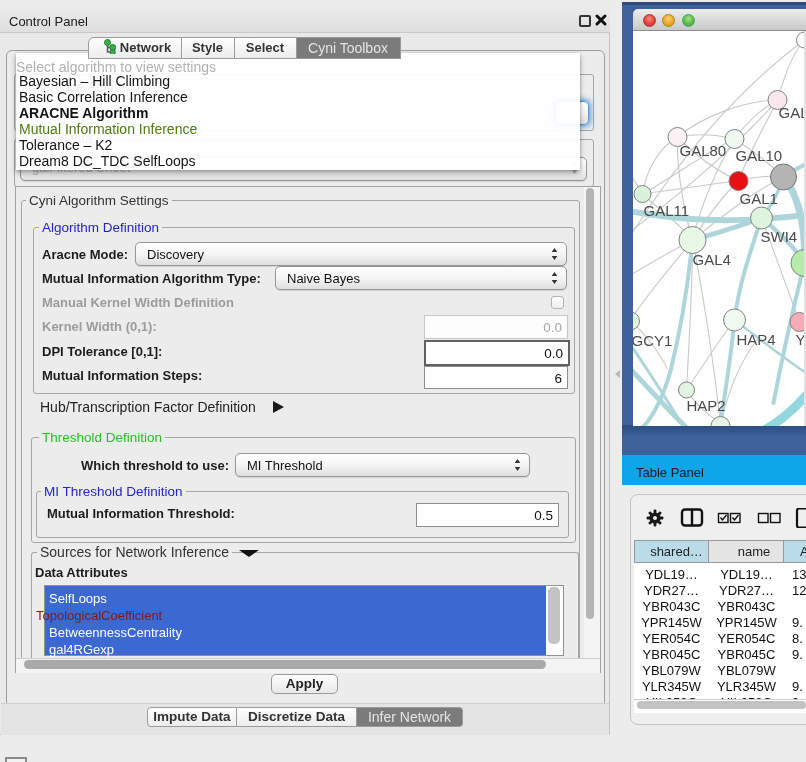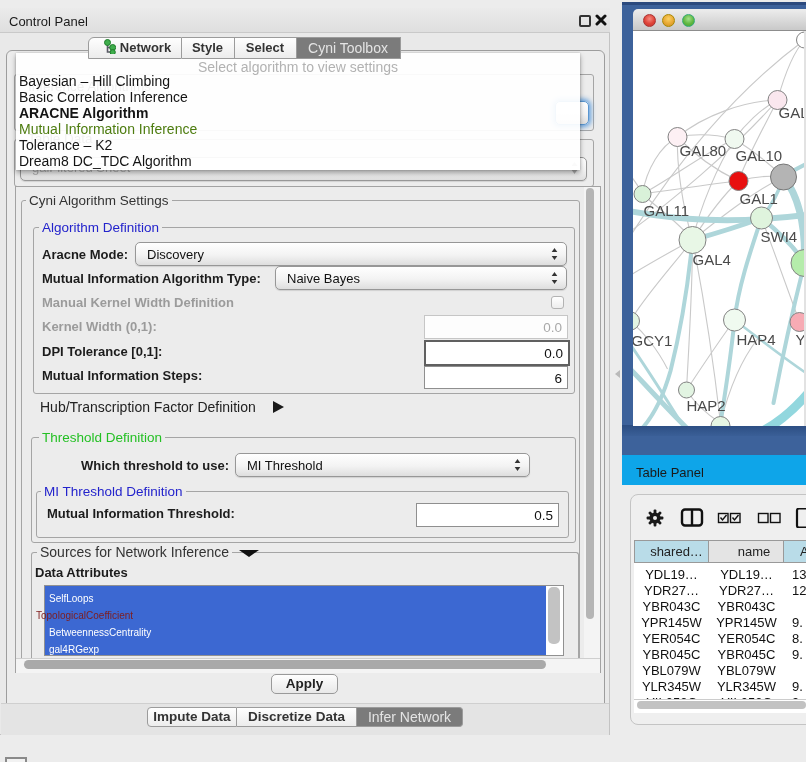--- a/index.html
+++ b/index.html
@@ -1,21 +1,21 @@
 <!DOCTYPE html>
 <html><head><meta charset="utf-8">
 <style>
 html,body{margin:0;padding:0}
 body{width:806px;height:762px;position:relative;overflow:hidden;background:#ececec;
  font-family:"Liberation Sans",sans-serif;-webkit-font-smoothing:antialiased}
 .a{position:absolute}
 .grp{position:absolute;border:1px solid #a5a5a5;border-radius:3px}
 .gl{position:absolute;font-size:13.5px;color:#333;background:#ececec;padding:0 3px;line-height:13px;white-space:nowrap}
 .bl{position:absolute;font-size:13px;font-weight:bold;color:#1c1c1c;line-height:13px;white-space:nowrap}
-.pl{position:absolute;font-size:10px;color:#222;line-height:13px;white-space:nowrap}
+.pl{position:absolute;font-size:13px;color:#222;line-height:13px;white-space:nowrap}
 .combo{position:absolute;height:22px;border:1px solid #979797;border-radius:5px;
  background:linear-gradient(#ffffff,#f3f3f3 55%,#dedede);box-shadow:0 1px 1px rgba(0,0,0,.12)}
 .combo .ct{position:absolute;left:11px;top:5px;font-size:13px;color:#111;line-height:13px;white-space:nowrap}
 .car{position:absolute;right:8px;top:4px;width:7px;height:14px}
 .fld{position:absolute;background:#fff;border:1px solid #b9b9b9;font-size:13.5px;color:#111;text-align:right}
 .fld span{position:absolute;right:5px;top:50%;margin-top:-6px;line-height:13px}
 .tab{height:20px;border:1px solid #9b9b9b;border-left:none;background:linear-gradient(#fefefe,#ececec);
  font-size:13px;font-weight:bold;color:#333;text-align:center;line-height:20px;float:left;white-space:nowrap}
 .seltab{background:#7b7b7b;color:#e4e4e4}
 </style></head>
@@ -40,27 +40,27 @@
 <div class="gl" style="left:25px;top:132px">Table Data</div>
 <div class="combo" style="left:20px;top:157px;width:565px">
     <span class="ct" style="top:3px;color:rgba(40,40,40,.32)">galFiltered Sheet</span>
   <svg class="car" style="top:3px" viewBox="0 0 7 14">
       <path d="M3.5 1 L6.3 5 H0.7 Z" fill="rgba(40,40,40,.32)"></path>
       <path d="M3.5 13 L6.3 9 H0.7 Z" fill="rgba(40,40,40,.32)"></path>
     </svg>
   </div>
 
 <div class="a" style="left:16px;top:53px;width:564px;height:117px;background:rgba(255,255,255,.93);box-shadow:0 3px 5px rgba(0,0,0,.35),0 0 2px rgba(0,0,0,.2)"></div>
-<div class="a" style="left:16px;top:59px;width:564px;text-align:center;font-size:14px;color:#b2b2b2">Select algorithm to view settings</div>
+<div class="a" style="left:16px;top:59px;width:564px;text-align:left;font-size:14px;color:#b2b2b2">Select algorithm to view settings</div>
 <div class="pl" style="left:19px;top:75px;color:#141414;font-size:14px">Bayesian – Hill Climbing</div>
 <div class="pl" style="left:19px;top:91px;color:#141414;font-size:14px">Basic Correlation Inference</div>
 <div class="pl" style="left:19px;top:107px;color:#141414;font-weight:bold;font-size:14px">ARACNE Algorithm</div>
 <div class="pl" style="left:19px;top:123px;color:#4d7c0f;font-size:14px">Mutual Information Inference</div>
 <div class="pl" style="left:19px;top:139px;color:#141414;font-size:14px">Tolerance – K2</div>
-<div class="pl" style="left:19px;top:155px;color:#141414;font-size:14px">Dream8 DC_TDC Algorithm</div>
+<div class="pl" style="left:19px;top:155px;color:#141414;font-size:14px">Dream8 DC_TDC SelfLoops</div>
 
 <div class="a" style="left:87.5px;top:37px;height:34px">
   <div class="tab" style="width:92px;border-left:1px solid #9b9b9b;border-radius:6px 0 0 0;padding-left:0">
     <svg style="vertical-align:-2px;margin-left:6px;margin-right:4px" width="12" height="15" viewBox="0 0 12 15">
       <path d="M3.5 4 V13 H8 M3.5 8.5 H8" stroke="#5a5a66" stroke-width="1.6" fill="none"></path>
       <circle cx="3.5" cy="3.5" r="3" fill="#3fae4c" stroke="#1e7c2a"></circle>
       <circle cx="8.7" cy="8.5" r="3" fill="#3fae4c" stroke="#1e7c2a"></circle>
       <circle cx="8.7" cy="13.2" r="2.6" fill="#3fae4c" stroke="#1e7c2a"></circle>
     </svg>Network</div>
   <div class="tab" style="width:52px">Style</div>

